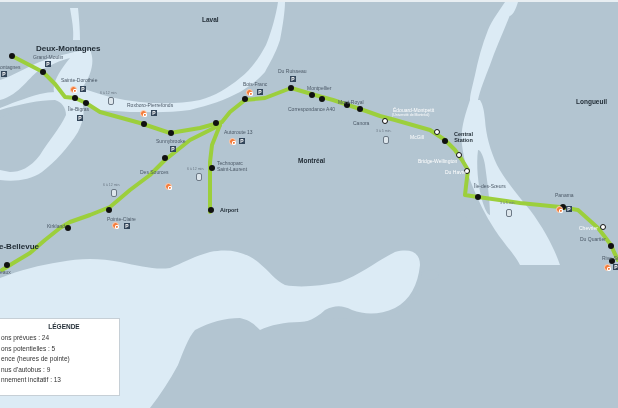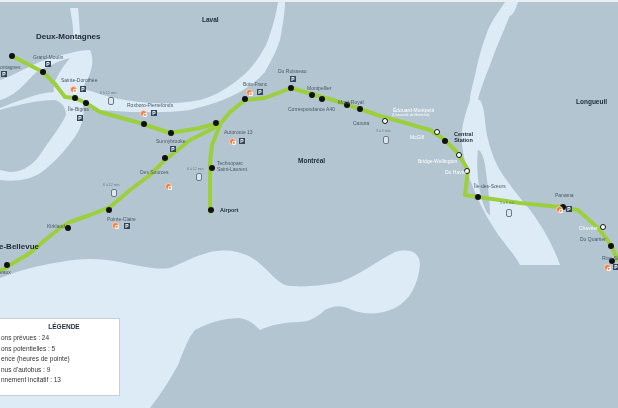--- a/index.html
+++ b/index.html
@@ -96,21 +96,21 @@
       <circle cx="459" cy="155" r="2.5"></circle>
       <circle cx="467" cy="171" r="2.5"></circle>
       <circle cx="603" cy="227" r="2.5"></circle>
     </g>
   </svg>
 
   <div class="region" style="left:202px;top:16px;">Laval</div>
   <div class="region" style="left:298px;top:157px;">Montréal</div>
   <div class="region" style="left:576px;top:98px;">Longueuil</div>
 
-  <div class="city" style="left:8px;top:32px;padding-left:28px;">Deux-Montagnes</div>
+  <div class="city" style="left:8px;top:44px;padding-left:28px;">Deux-Montagnes</div>
   <div class="city" style="left:-1px;top:242px;">e-Bellevue</div>
   <div class="lbl bold" style="left:220px;top:207px;">Airport</div>
   <div class="lbl bold" style="left:454px;top:131px;white-space:pre;text-align:center;">Central
 Station</div>
 
   <div class="lbl" style="left:0px;top:65px;">ontagnes</div>
   <div class="lbl" style="left:33px;top:55px;">Grand-Moulin</div>
   <div class="lbl" style="left:61px;top:78px;">Sainte-Dorothée</div>
   <div class="lbl" style="left:68px;top:107px;">Île-Bigras</div>
   <div class="lbl" style="left:127px;top:103px;">Roxboro-Pierrefonds</div>

